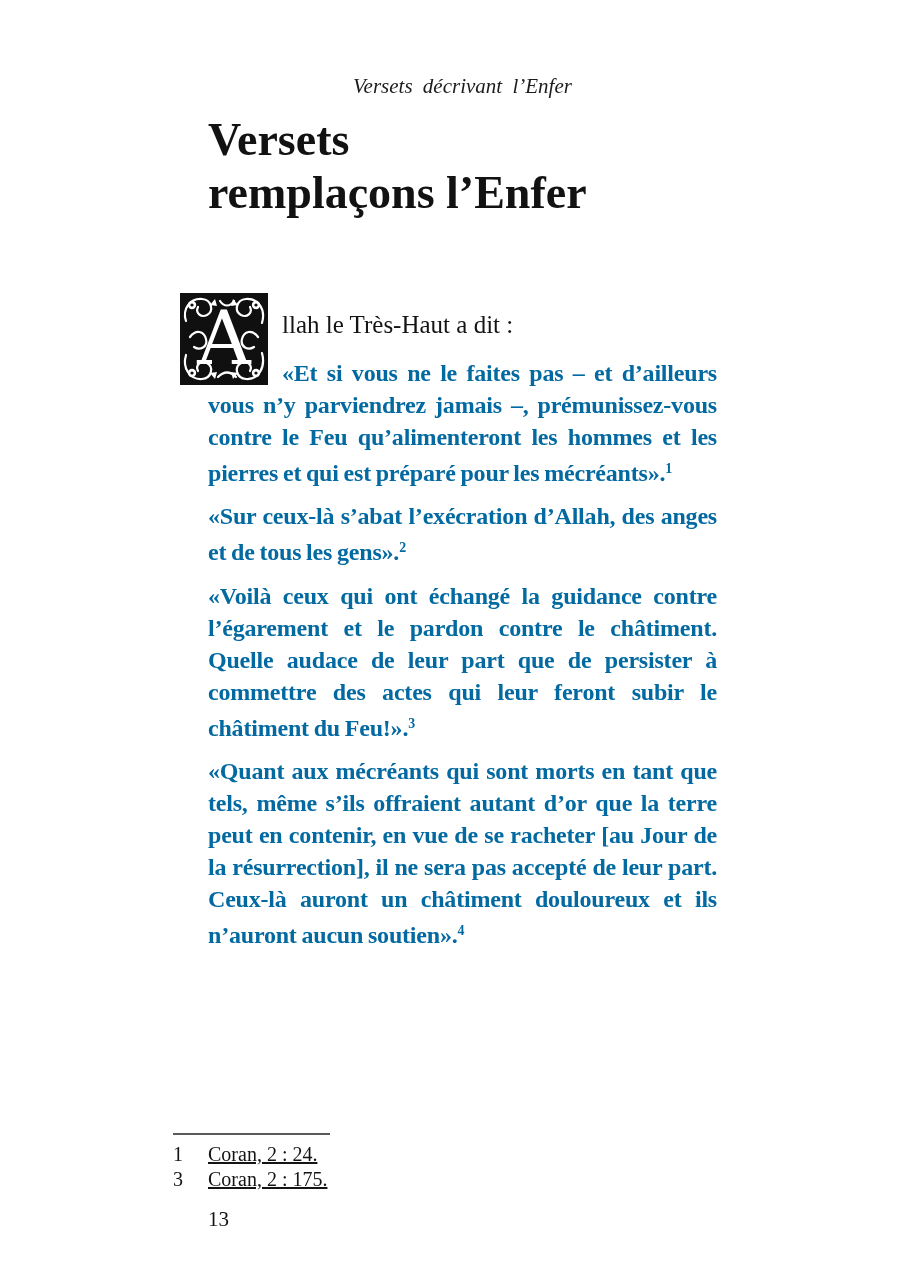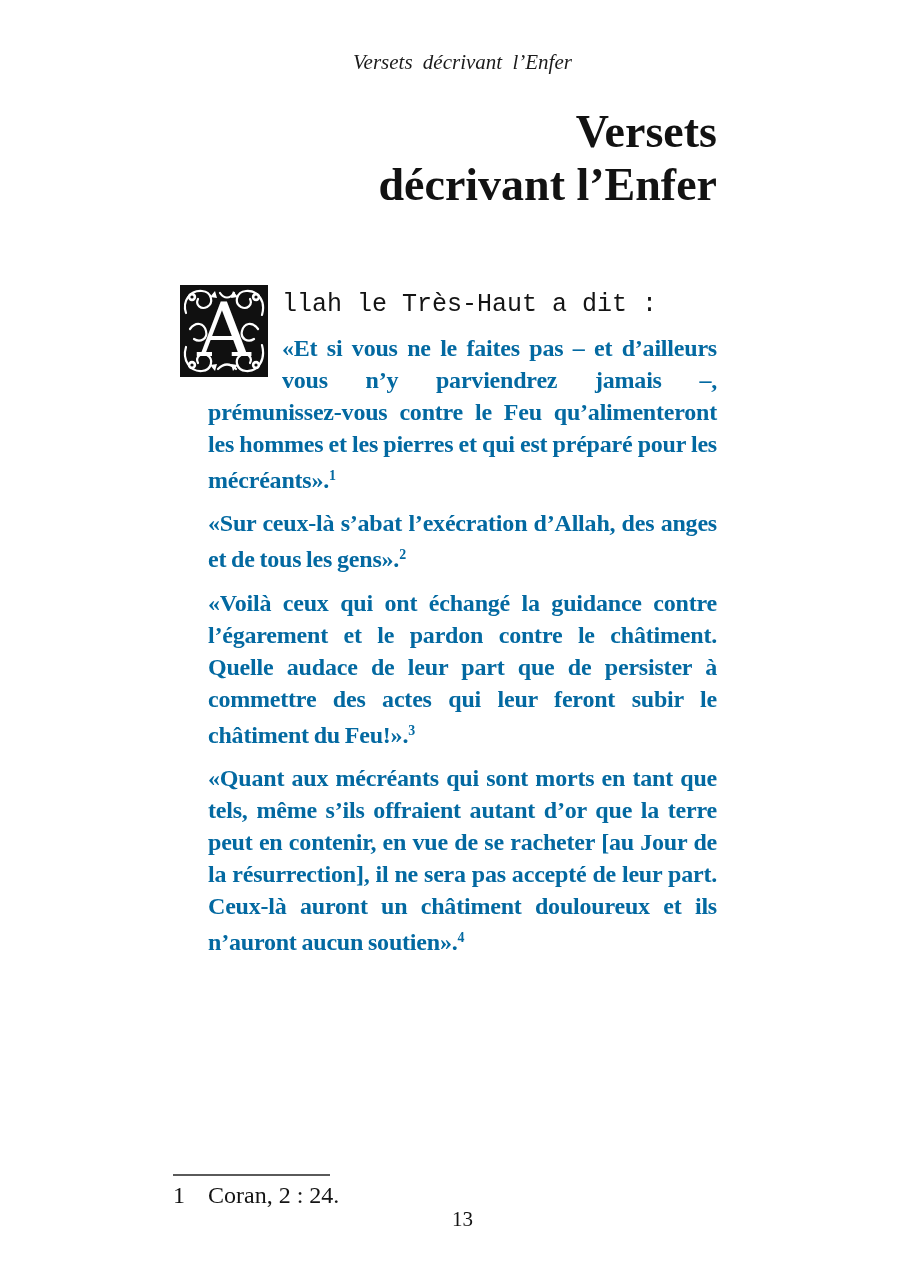--- a/index.html
+++ b/index.html
@@ -5,108 +5,109 @@
   html, body { margin: 0; padding: 0; background: #ffffff; }
   .page {
     position: relative;
     width: 836px;
     height: 1288px;
     box-sizing: border-box;
     margin: 0 auto;
     background: #ffffff;
     color: #141414;
     font-family: "Liberation Serif", "DejaVu Serif", serif;
-    padding: 51px 162px 58px 165px;
+    padding: 75px 162px 58px 165px;
     display: flex;
     flex-direction: column;
     overflow: hidden;
   }
   .running-head {
     text-align: center;
     font-style: italic;
     font-size: 21px;
     line-height: 22px;
     word-spacing: 5px;
     color: #1c1c1c;
   }
   .chapter-title {
-    margin-top: 32px;
-    text-align: right;
+    margin-top: 16px;
+    text-align: left;
     font-weight: 700;
     font-size: 46px;
     line-height: 53px;
     color: #121212;
   }
   .body-text {
     margin-top: 74px;
     text-align: justify;
   }
   .dropcap {
     float: left;
     width: 88px;
     height: 92px;
     margin-left: -28px;
     margin-right: 14px;
     margin-bottom: 4px;
   }
   .intro-line {
-    margin: 4px;
+    margin: 16px;
     font-size: 25px;
     line-height: 32px;
     font-weight: 400;
-    font-family: Liberation Mono, monospace;
   }
   .verse {
     margin: 11px 0 0 0;
     font-size: 24px;
     line-height: 32px;
     font-weight: 700;
     letter-spacing: -0.2px;
     word-spacing: -1px;
     color: #0369a1;
   }
   .qmark { font-weight: 700; }
   .fn-ref {
     font-size: 0.58em;
     vertical-align: 0.6em;
     letter-spacing: 0;
     font-weight: 700;
   }
   .footnotes {
     margin-top: auto;
     margin-left: -35px;
-    font-size: 24px;
+    font-size: 20px;
     line-height: 25px;
     font-weight: 400;
+    text-decoration: underline;
   }
   .fn-rule {
     width: 157px;
     border: none;
     border-top: 2px solid #5a5a5a;
     margin: 0 0 7px 0;
   }
   .fn-line { white-space: nowrap; }
   .fn-num { display: inline-block; width: 35px; }
   .page-number {
-    text-align: center;
+    margin-top: 16px;
+    text-align: left;
     font-size: 21px;
     line-height: 22px;
     font-family: Liberation Serif, serif;
   }
 </style>
 </head>
 <body>
 
 <div class="page">
 
   <div class="running-head">Versets décrivant l’Enfer</div>
 
   <div class="chapter-title">
     <div>Versets</div>
-    <div>décrivant l’Enfer</div>
+    <div>remplaçons l’Enfer</div>
   </div>
 
   <div class="body-text">
 
     <svg class="dropcap" viewBox="0 0 88 92" xmlns="http://www.w3.org/2000/svg" aria-hidden="true">
       <rect x="0" y="0" width="88" height="92" fill="#101010"></rect>
       <g stroke="#ffffff" fill="none" stroke-width="2.2" stroke-linecap="round">
         <path d="M6,28 C2,16 10,5 22,6 C32,7 34,18 27,22 C21,25 15,20 18,14"></path>
         <path d="M82,30 C86,16 78,5 66,6 C56,7 54,18 61,22 C67,25 73,20 70,14"></path>
         <path d="M6,62 C2,75 10,87 22,86 C32,85 34,74 27,70 C21,67 15,72 18,78"></path>
@@ -144,17 +145,18 @@
     <p class="verse"><span class="qmark">«</span><span>Voilà ceux qui ont échangé la guidance contre l’égarement et le pardon contre le châtiment. Quelle audace de leur part que de persister à commettre des actes qui leur feront subir le châtiment du Feu!</span><span class="qmark">»</span><span>.</span><sup class="fn-ref">3</sup></p>
 
     <p class="verse"><span class="qmark">«</span><span>Quant aux mécréants qui sont morts en tant que tels, même s’ils offraient autant d’or que la terre peut en contenir, en vue de se racheter [au Jour de la résurrection], il ne sera pas accepté de leur part. Ceux-là auront un châtiment douloureux et ils n’auront aucun soutien</span><span class="qmark">»</span><span>.</span><sup class="fn-ref">4</sup></p>
 
 
   </div>
 
   <div class="footnotes">
     <hr class="fn-rule">
     <div class="fn-line"><span class="fn-num">1</span><span>Coran, 2 : 24.</span></div>
+    <div class="fn-line"><span class="fn-num">3</span><span>Coran, 2 : 175.</span></div>
   </div>
 
   <div class="page-number">13</div>
 
 </div>
 
 </body></html>

